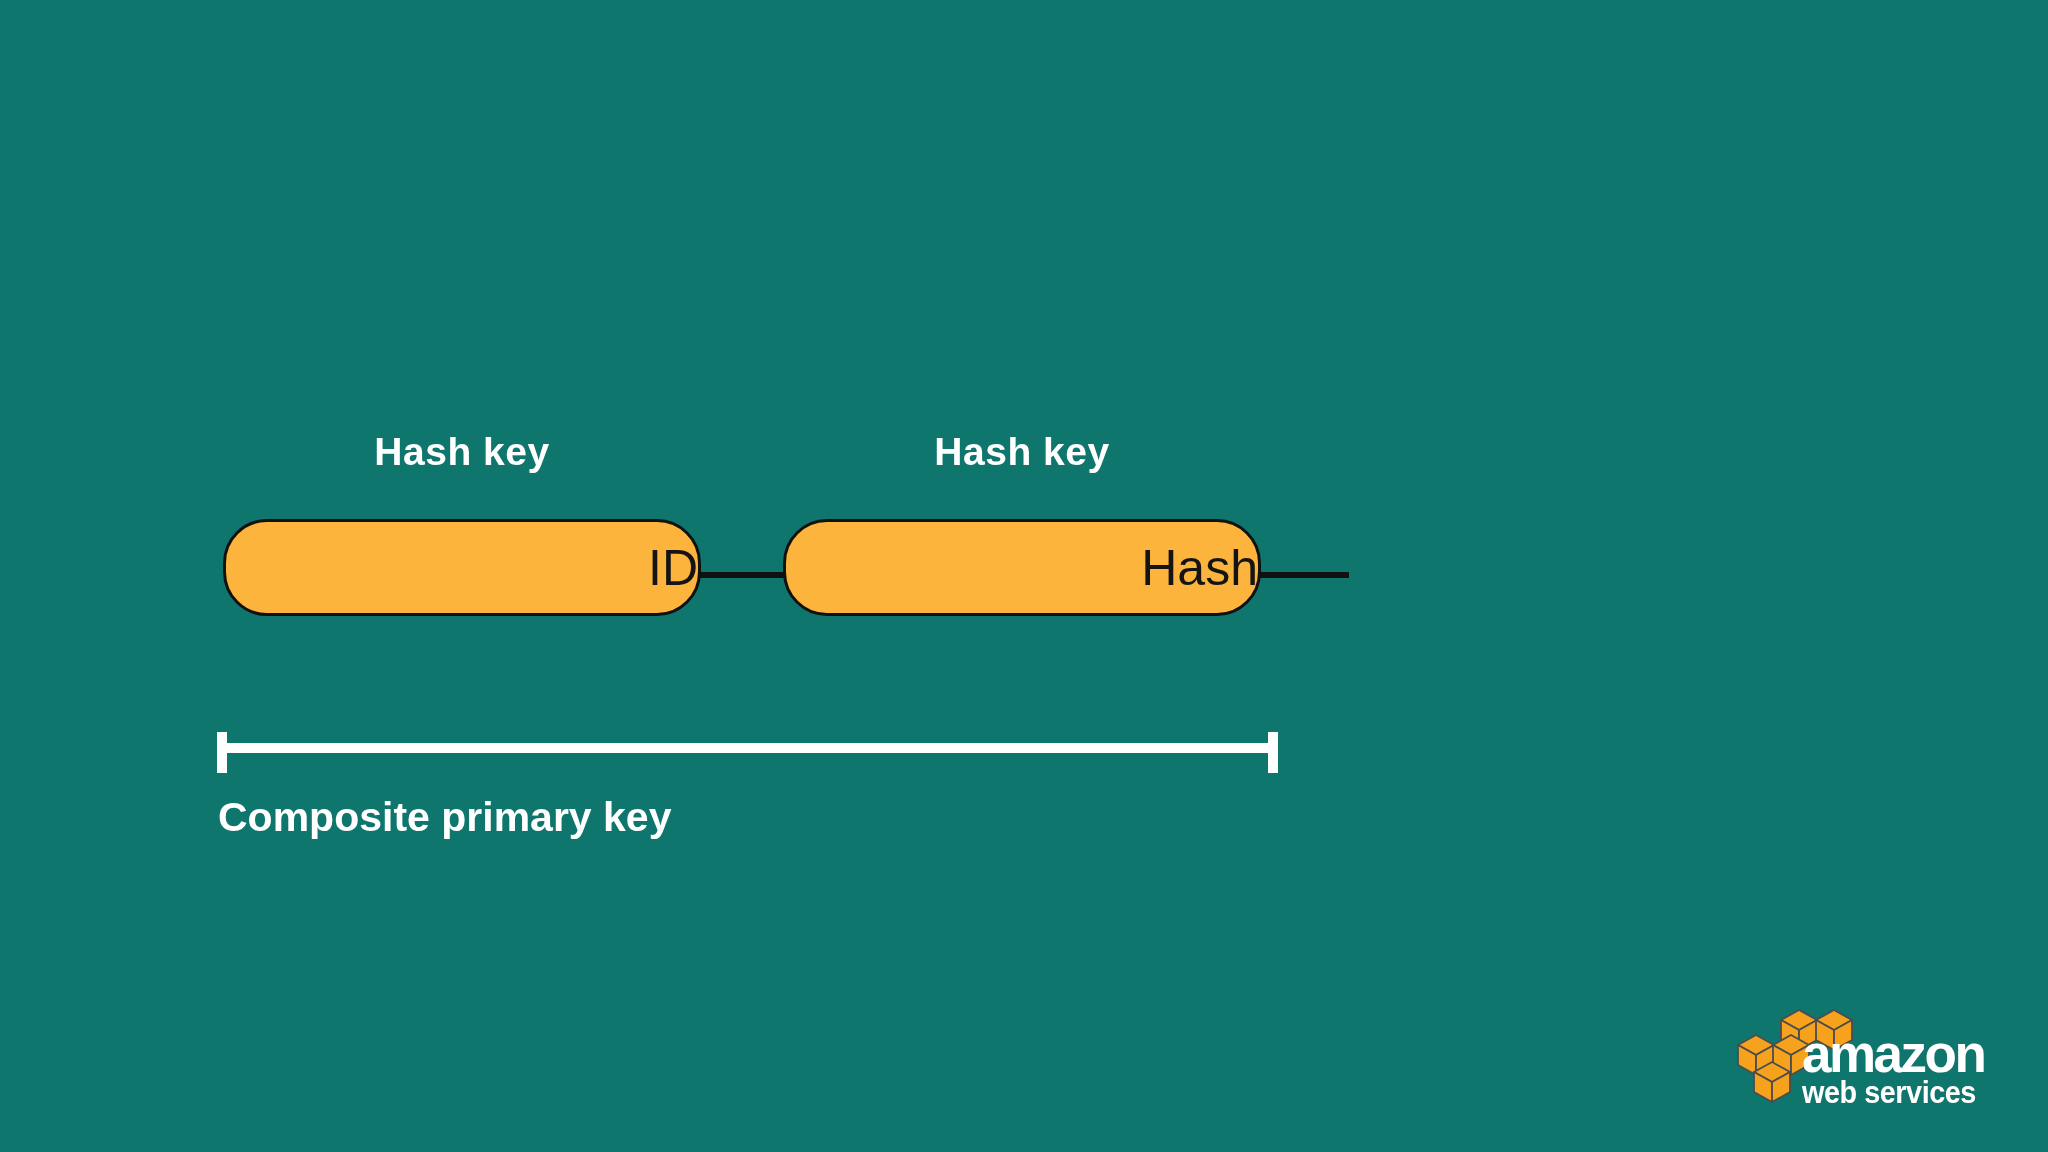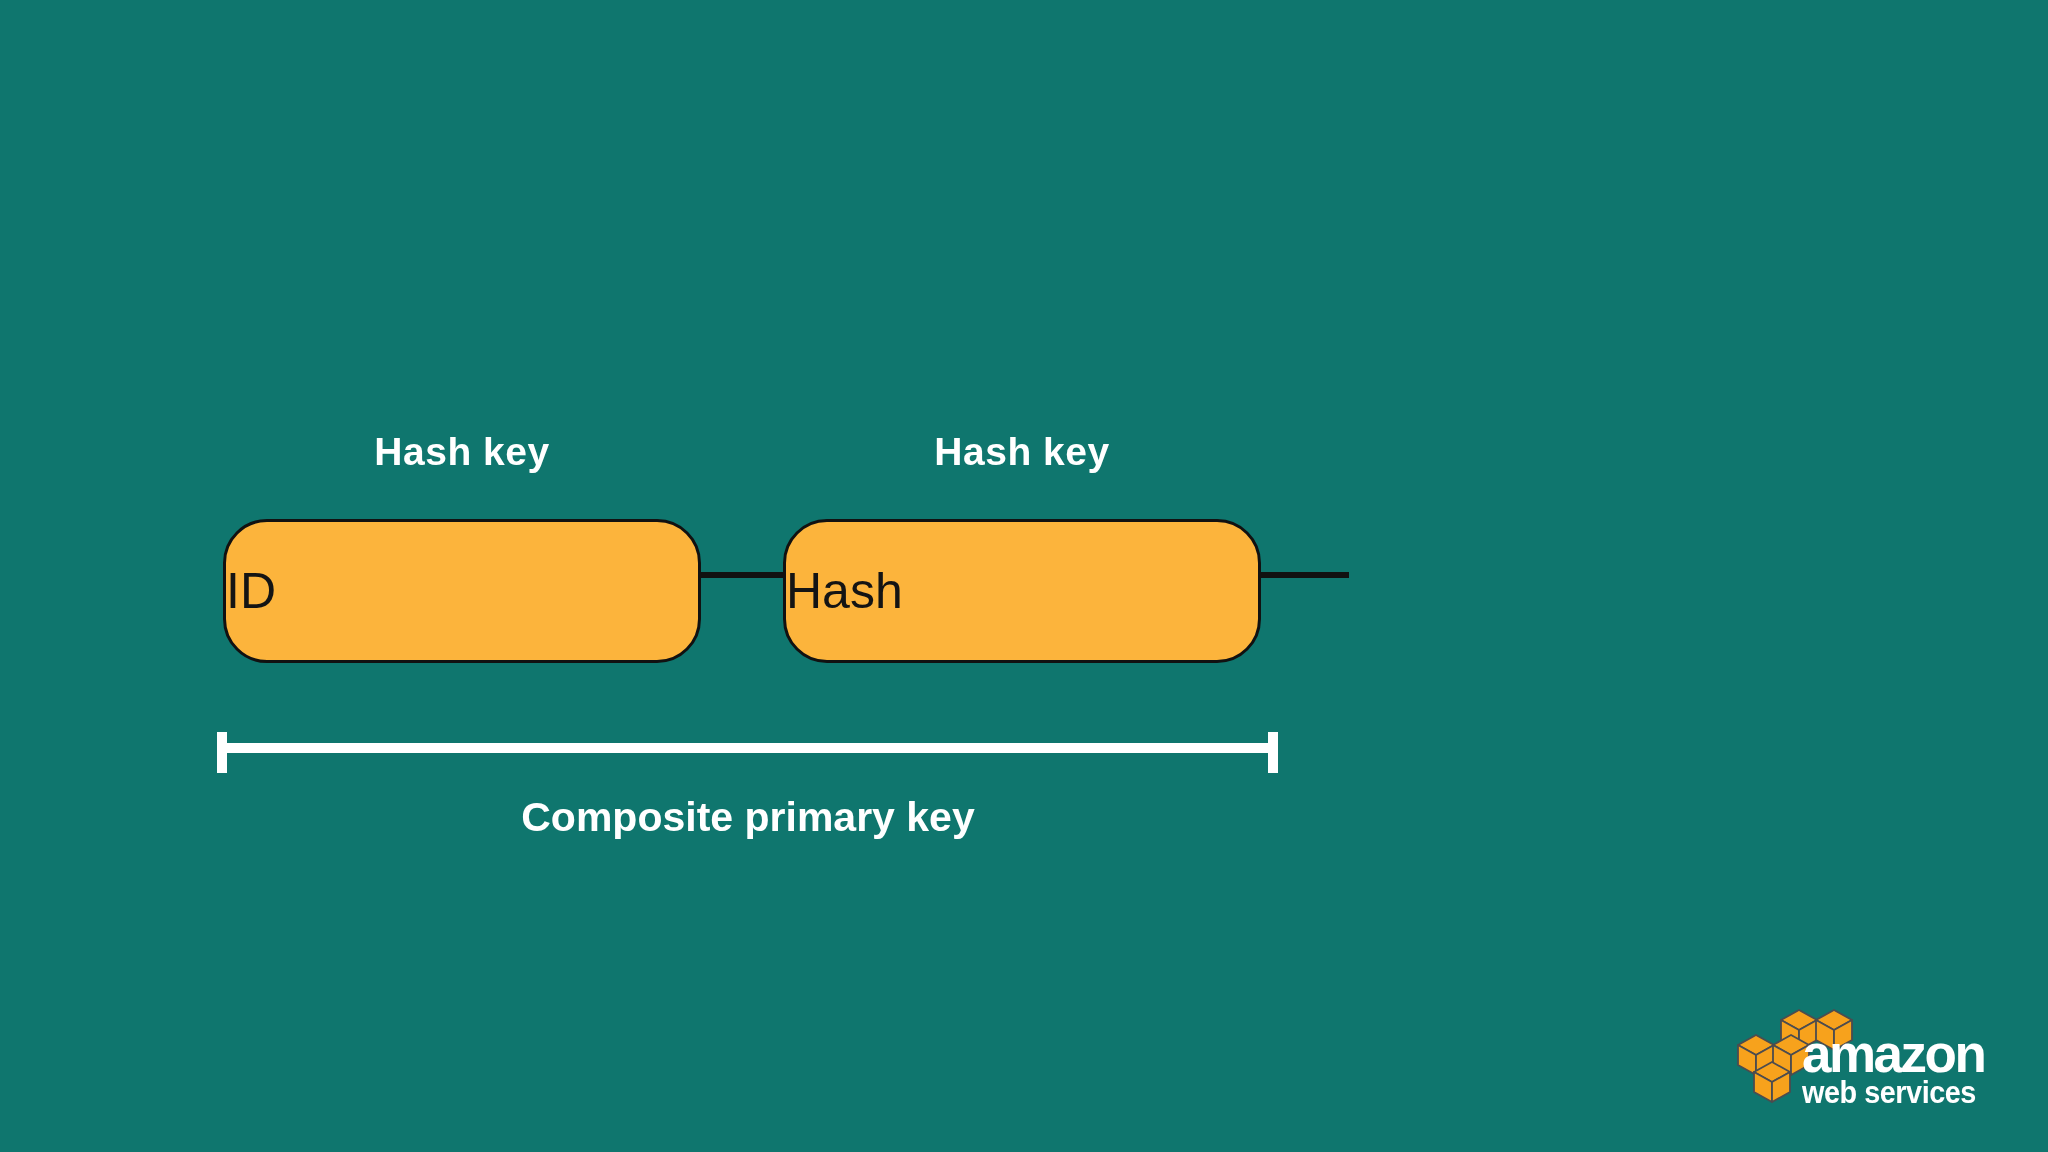--- a/index.html
+++ b/index.html
@@ -34,27 +34,27 @@
     height: 6px;
     background: #111111;
   }
   .connector--1 { left: 695px;  width: 94px; }
   .connector--2 { left: 1255px; width: 94px; }
 
   .attr-box {
     position: absolute;
     top: 519px;
     width: 478px;
-    height: 144px;
+    height: 97px;
     box-sizing: border-box;
     border: 3px solid #111111;
     border-radius: 44px;
     display: flex;
     align-items: center;
-    justify-content: flex-start;
+    justify-content: flex-end;
     font-size: 50px;
     font-weight: normal;
     color: #141414;
   }
   .attr-box--id    { left: 223px;  background: #FCB43C; }
   .attr-box--date  { left: 783px;  background: #FCB43C; }
   .attr-box--total { left: 1343px; background: #FEFEFE; }
 
   .bracket-line {
     position: absolute;
@@ -72,21 +72,20 @@
     background: #FFFFFF;
   }
   .bracket-cap--left  { left: 217px; }
   .bracket-cap--right { left: 1268px; }
 
   .composite-label {
     position: absolute;
     left: 218px;
     top: 794px;
     width: 1060px;
-    text-align: center;
     font-size: 41px;
     font-weight: bold;
     color: #FFFFFF;
   }
 
   .aws-logo {
     position: absolute;
     left: 1736px;
     top: 1006px;
     width: 260px;

